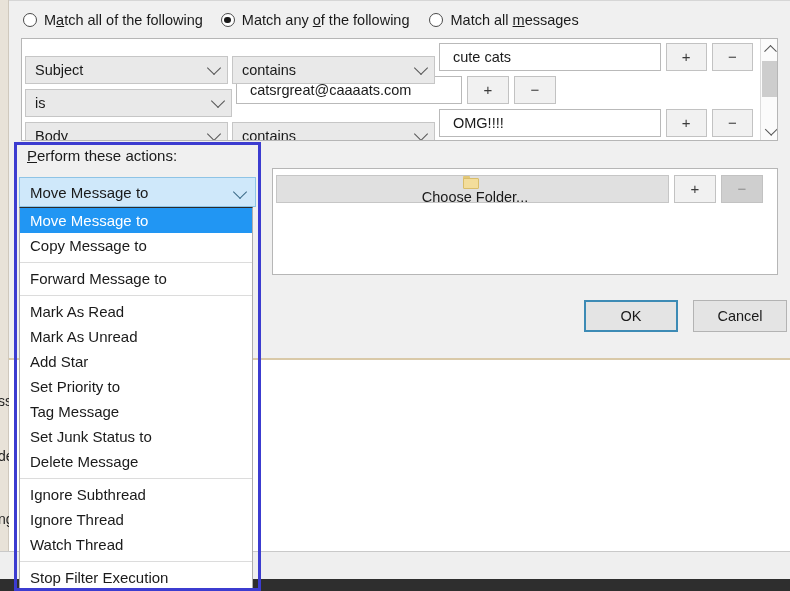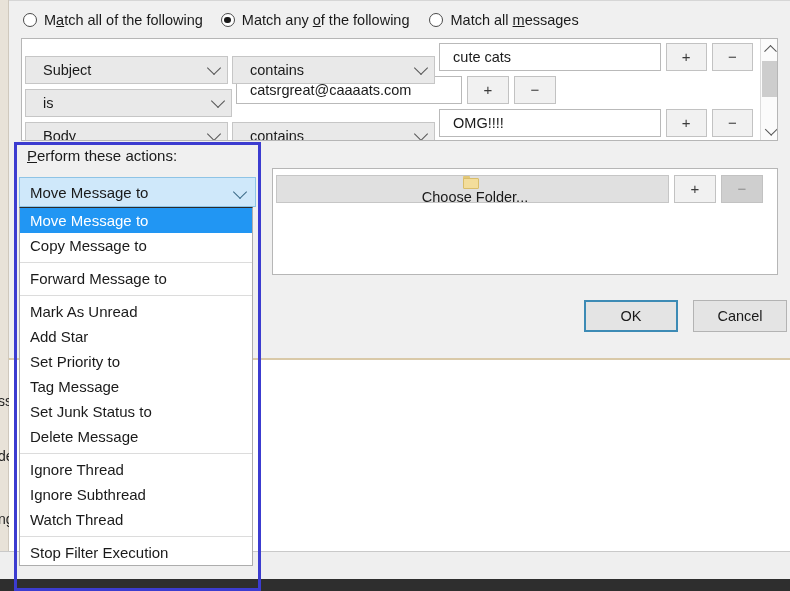--- a/index.html
+++ b/index.html
@@ -109,21 +109,21 @@
     height: 33px;
     padding: 0 2px;
   }
   .combo {
     position: relative;
     height: 28px;
     background: #e9e9e9;
     border: 1px solid #c6c6c6;
     box-sizing: border-box;
     display: flex; align-items: center;
-    padding-left: 17px;
+    padding-left: 9px;
     font-size: 14.5px; color: #1a1a1a;
     white-space: nowrap; overflow: hidden; margin-top: 26px;
   }
   .combo .chev {
     position: absolute; right: 8px; top: 50%;
     transform: translateY(-60%);
     width: 9px; height: 9px;
     border-right: 1.6px solid #555;
     border-bottom: 1.6px solid #555;
     transform: translateY(-70%) rotate(45deg);
@@ -432,31 +432,32 @@
 
       <div class="dd-item sel">Move Message to</div>
       <div class="dd-item">Copy Message to</div>
 
       <div class="dd-sep"></div>
 
       <div class="dd-item">Forward Message to</div>
 
       <div class="dd-sep"></div>
 
+      <div class="dd-item">Mark As Read</div>
       <div class="dd-item">Mark As Unread</div>
       <div class="dd-item">Add Star</div>
       <div class="dd-item">Set Priority to</div>
       <div class="dd-item">Tag Message</div>
       <div class="dd-item">Set Junk Status to</div>
       <div class="dd-item">Delete Message</div>
 
       <div class="dd-sep"></div>
 
+      <div class="dd-item">Ignore Subthread</div>
       <div class="dd-item">Ignore Thread</div>
-      <div class="dd-item">Ignore Subthread</div>
       <div class="dd-item">Watch Thread</div>
 
       <div class="dd-sep"></div>
 
       <div class="dd-item">Stop Filter Execution</div>
 
     </div>
   </div>
 
   <div class="focus-rect"></div>

